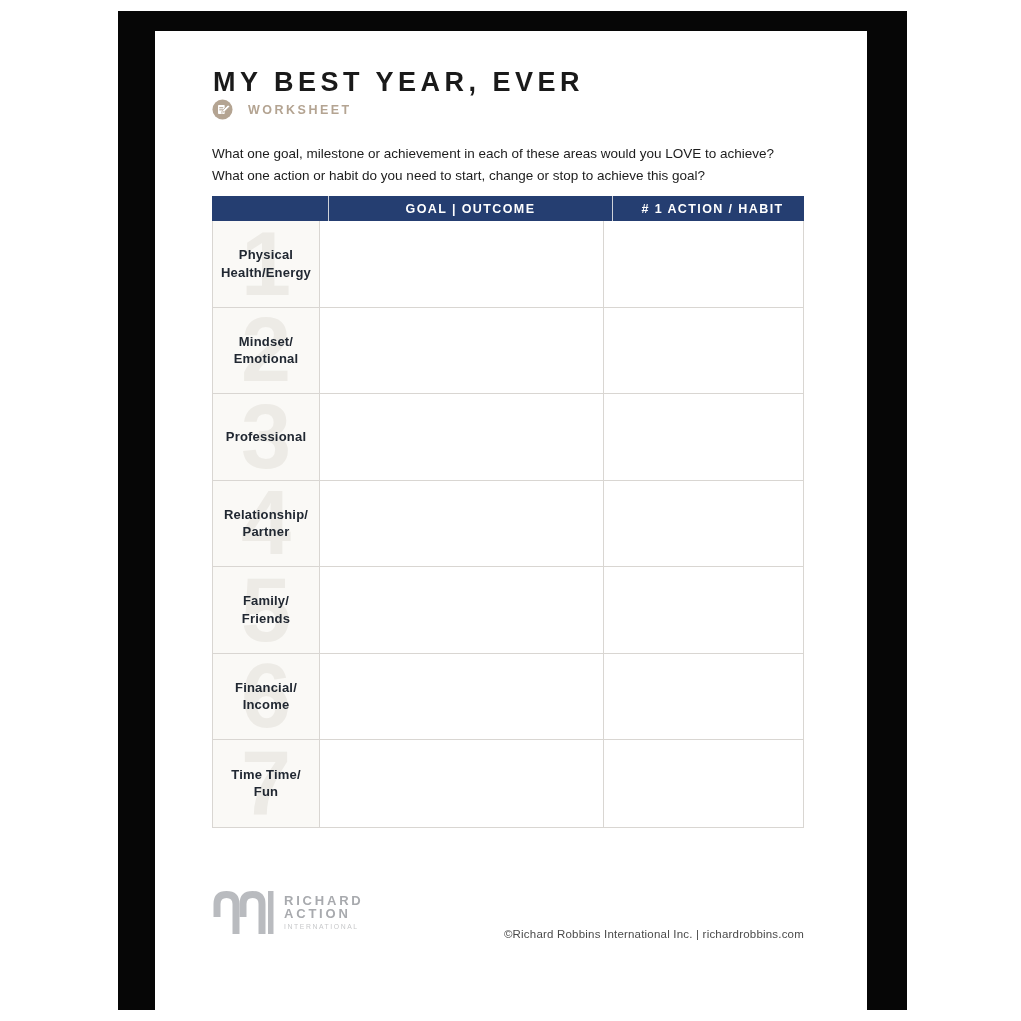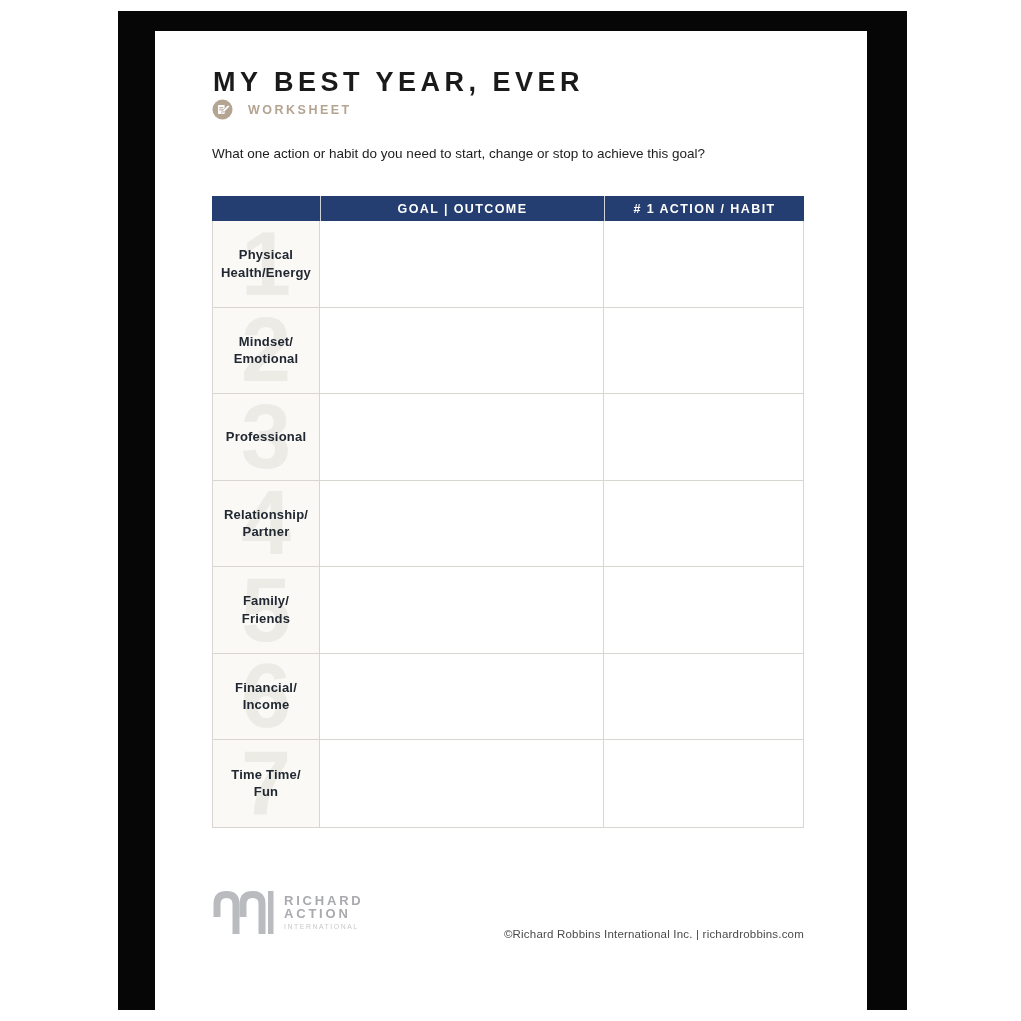--- a/index.html
+++ b/index.html
@@ -18,21 +18,21 @@
 
   .doc-title{position:absolute;left:58px;top:36px;font-size:27px;font-weight:bold;
     letter-spacing:4.5px;color:#1a1a1a;}
   .badge{position:absolute;left:57px;top:68px;display:flex;align-items:center;gap:15px;}
   .badge-label{font-size:12.5px;font-weight:bold;letter-spacing:2.5px;color:var(--tan);}
   .badge-icon{width:21px;height:21px;display:block;}
 
   .intro{position:absolute;left:57px;top:112px;font-size:13.5px;line-height:22px;color:var(--ink);}
 
   .wtable{position:absolute;left:57px;top:165px;width:592px;}
-  .thead{display:grid;grid-template-columns:108px 284px 200px;height:25px;background:var(--navy);}
+  .thead{display:grid;grid-template-columns:108px 284px 200px;height:25px;background:var(--navy);padding-left:8px;}
   .thead .hcell{display:flex;align-items:center;justify-content:center;color:#ffffff;
     font-size:12.5px;font-weight:bold;letter-spacing:1.4px;}
   .thead .hcell + .hcell{border-left:1px solid #cfd2d8;}
   .tbody{border:1px solid var(--border);border-top:none;}
   .trow{display:grid;grid-template-columns:107px 284px 199px;height:86.5px;border-bottom:1px solid var(--border);}
   .trow:last-child{border-bottom:none;}
   .area-cell{position:relative;background:#faf9f6;border-right:1px solid var(--border);
     display:flex;align-items:center;justify-content:center;overflow:hidden;}
   .ghost-number{position:absolute;left:0;right:0;top:50%;transform:translateY(-50%);
     text-align:center;font-size:90px;font-weight:bold;line-height:1;color:var(--ghost);}
@@ -66,20 +66,21 @@
         <rect x="7.6" y="10.8" width="4.2" height="1.1" fill="#b4a492"></rect>
         <g transform="rotate(45 14 10.5)">
           <rect x="13" y="5.4" width="2.4" height="8.2" fill="#ffffff" stroke="#b4a492" stroke-width="0.7"></rect>
           <polygon points="13,14.6 15.4,14.6 14.2,16.6" fill="#ffffff" stroke="#b4a492" stroke-width="0.5"></polygon>
         </g>
       </svg>
       <span class="badge-label">WORKSHEET</span>
     </div>
 
     <div class="intro">
+      <div>What one goal, milestone or achievement in each of these areas would you LOVE to achieve?</div>
       <div>What one action or habit do you need to start, change or stop to achieve this goal?</div>
     </div>
 
     <div class="wtable">
       <div class="thead">
         <div class="hcell"></div>
         <div class="hcell">GOAL | OUTCOME</div>
         <div class="hcell"># 1 ACTION / HABIT</div>
       </div>
       <div class="tbody" id="table-body">

